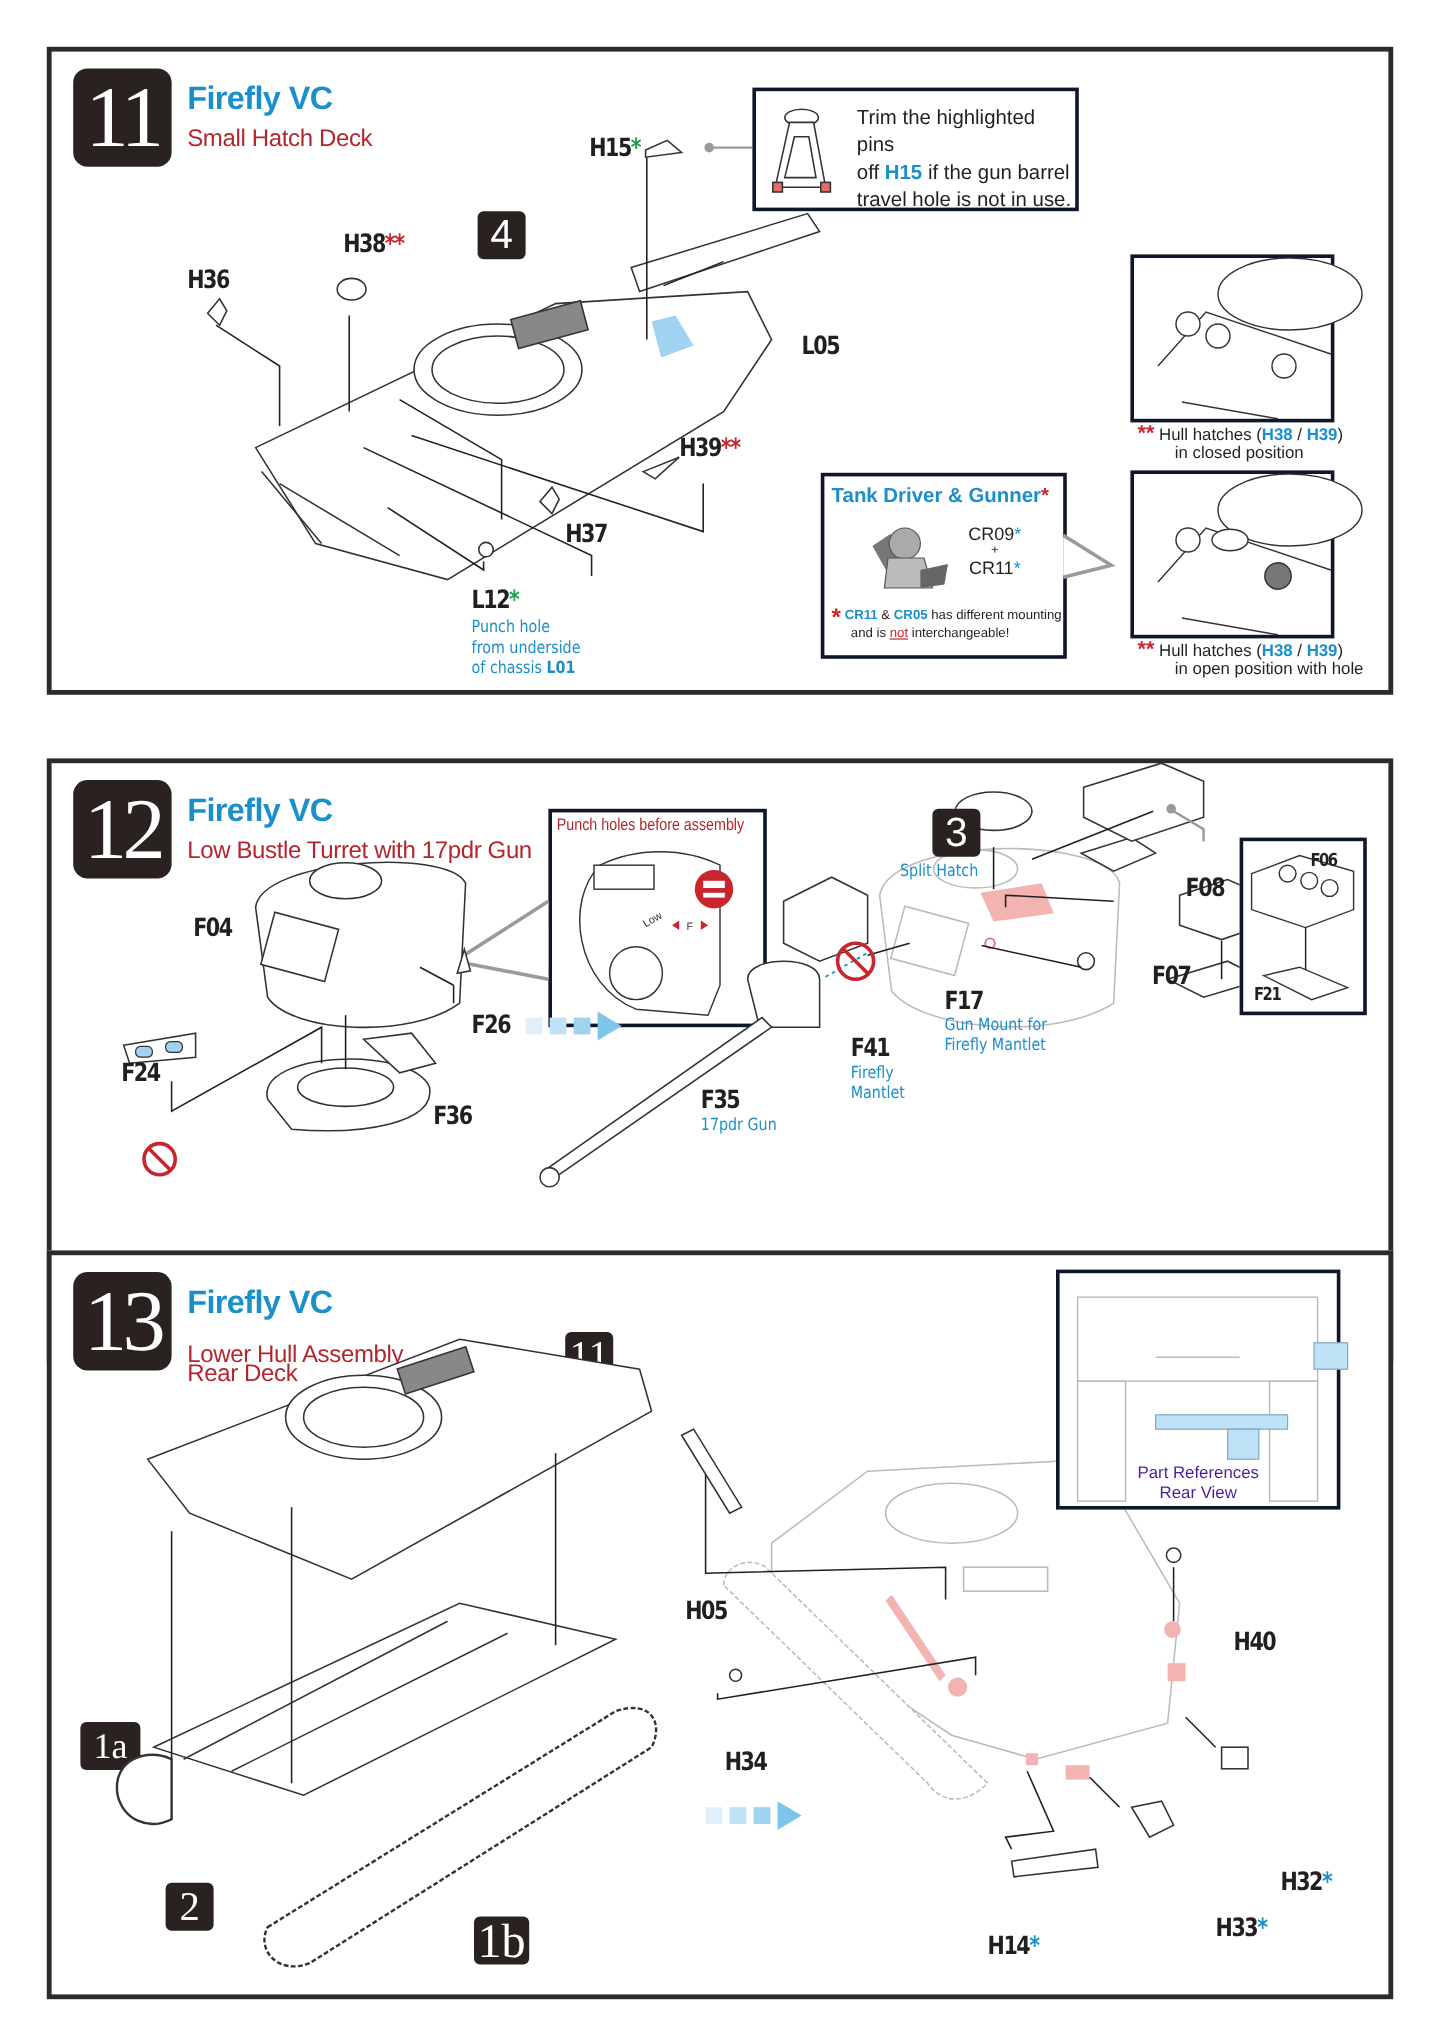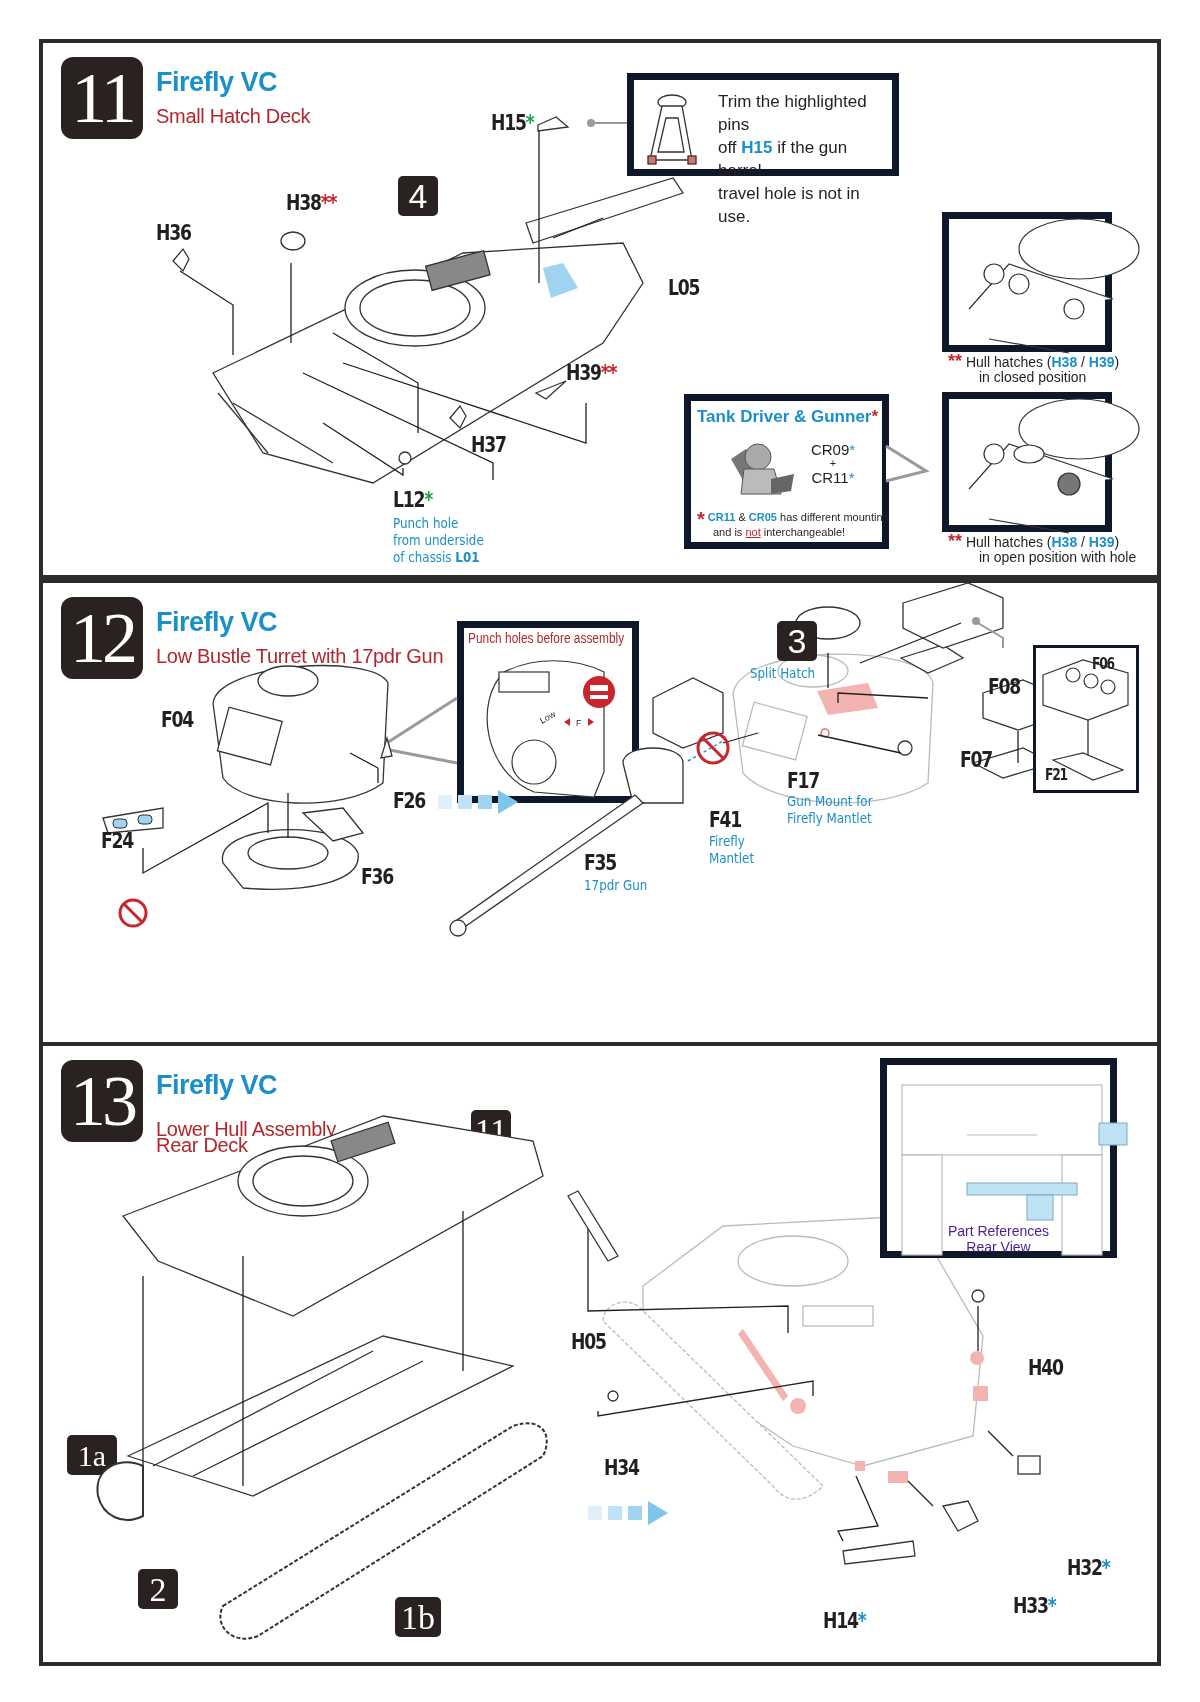--- a/index.html
+++ b/index.html
@@ -1,31 +1,31 @@
 <!DOCTYPE html>
 <html><head>
 <meta charset="utf-8">
 <style>
   html,body{margin:0;padding:0;background:#fff;}
   body{width:1200px;height:1702px;position:relative;font-family:"Liberation Sans",sans-serif;color:#231f20;overflow:hidden;}
   .panel{position:absolute;left:39px;width:1122px;border:4px solid #2b2b2b;box-sizing:border-box;background:#fff;}
   #p11{top:39px;height:540px;}
-  #p12{top:579px;height:504px;}
+  #p12{top:632px;height:504px;}
   #p13{top:1042px;height:624px;}
   .stepnum{position:absolute;left:18px;top:14px;width:82px;height:82px;background:#2a2220;border-radius:12px;color:#fff;font-family:"Liberation Serif",serif;font-size:72px;line-height:82px;text-align:center;letter-spacing:-4px;}
   .title{position:absolute;left:113px;top:24px;font-weight:bold;font-size:27px;color:#1a8fc9;letter-spacing:-0.5px;}
   .sub{position:absolute;left:113px;font-size:20px;color:#b2272e;letter-spacing:-0.3px;}
   .badge{position:absolute;background:#2a2220;color:#fff;border-radius:5px;font-family:"Liberation Serif",serif;text-align:center;}
   .lbl{position:absolute;font-family:"DejaVu Sans",sans-serif;font-weight:bold;font-size:21px;color:#231f20;letter-spacing:-1.5px;transform:scaleX(0.82);transform-origin:left top;white-space:nowrap;}
   .star-g{color:#1aa34a;}
   .star-r{color:#c9252c;}
   .star-b{color:#1a8fc9;}
   .note{position:absolute;font-family:"DejaVu Sans",sans-serif;font-size:14px;color:#1a8fc9;line-height:17px;transform:scaleX(0.85);transform-origin:left top;white-space:nowrap;}
   .note b{font-weight:bold;}
-  .box{position:absolute;border:7px solid #0f172a;background:#fff;box-sizing:border-box;}
+  .box{position:absolute;border:3px solid #0f172a;background:#fff;box-sizing:border-box;}
   .hl{color:#1a8fc9;font-weight:bold;}
   svg{position:absolute;overflow:visible;}
   .cap{position:absolute;font-size:14px;color:#231f20;line-height:15px;}
   .dnum{font-size:34px;}
 </style>
 </head>
 <body>
 
 <div class="panel" id="p11">
   <div class="stepnum">11</div>
@@ -286,21 +286,21 @@
 
 <div class="panel" id="p13">
   <div class="stepnum">13</div>
   <div class="title">Firefly VC</div>
   <div class="sub" style="top:72px">Lower Hull Assembly</div>
   <div class="sub" style="top:88px">Rear Deck</div>
 
   <div class="badge" style="left:428px;top:64px;width:40px;height:40px;line-height:42px;font-size:34px;">11</div>
   <div class="badge" style="left:24px;top:389px;width:50px;height:40px;line-height:42px;font-size:30px;">1a</div>
   <div class="badge" style="left:95px;top:523px;width:40px;height:40px;line-height:42px;font-size:34px;">2</div>
-  <div class="badge" style="left:352px;top:551px;width:46px;height:40px;line-height:42px;font-size:34px;">1b</div>
+  <div class="badge" style="left:352px;top:551px;width:46px;height:40px;line-height:42px;font-size:40px;">1b</div>
 
   <svg width="1122" height="624" style="left:0;top:0">
     <g fill="#fff" stroke="#333" stroke-width="1.3">
       <path d="M80 170 L340 70 L490 95 L500 130 L250 270 L115 215 Z"></path>
       <ellipse cx="260" cy="135" rx="65" ry="35"></ellipse>
       <ellipse cx="260" cy="135" rx="50" ry="25"></ellipse>
       <rect x="290" y="85" width="60" height="22" fill="#888" transform="rotate(-18 320 96)"></rect>
       <path d="M85 410 L340 290 L470 320 L210 450 Z"></path>
       <path d="M110 420 L330 305 M150 430 L380 315"></path>
     </g>

